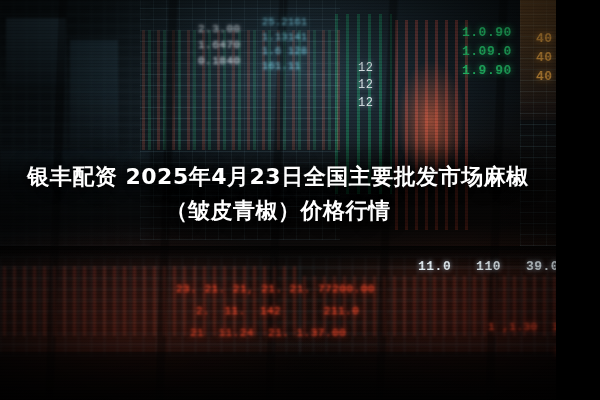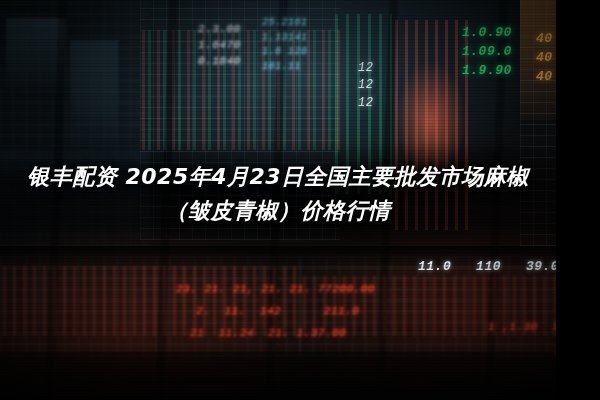--- a/index.html
+++ b/index.html
@@ -7,21 +7,20 @@
     padding: 0;
     background: #000;
   }
   #stage {
     position: relative;
     width: 556px;
     height: 400px;
     overflow: hidden;
     background: #a21caf;
     font-family: "Liberation Sans", sans-serif;
-    font-style: italic;
   }
 
   
   .bg-base {
     position: absolute;
     inset: 0;
     background:
       radial-gradient(ellipse 340px 200px at 300px 70px, rgba(60,90,110,0.55), rgba(0,0,0,0) 70%),
       radial-gradient(ellipse 300px 160px at 120px 330px, rgba(90,30,20,0.55), rgba(0,0,0,0) 70%),
       radial-gradient(ellipse 260px 140px at 470px 320px, rgba(80,25,15,0.5), rgba(0,0,0,0) 72%),

